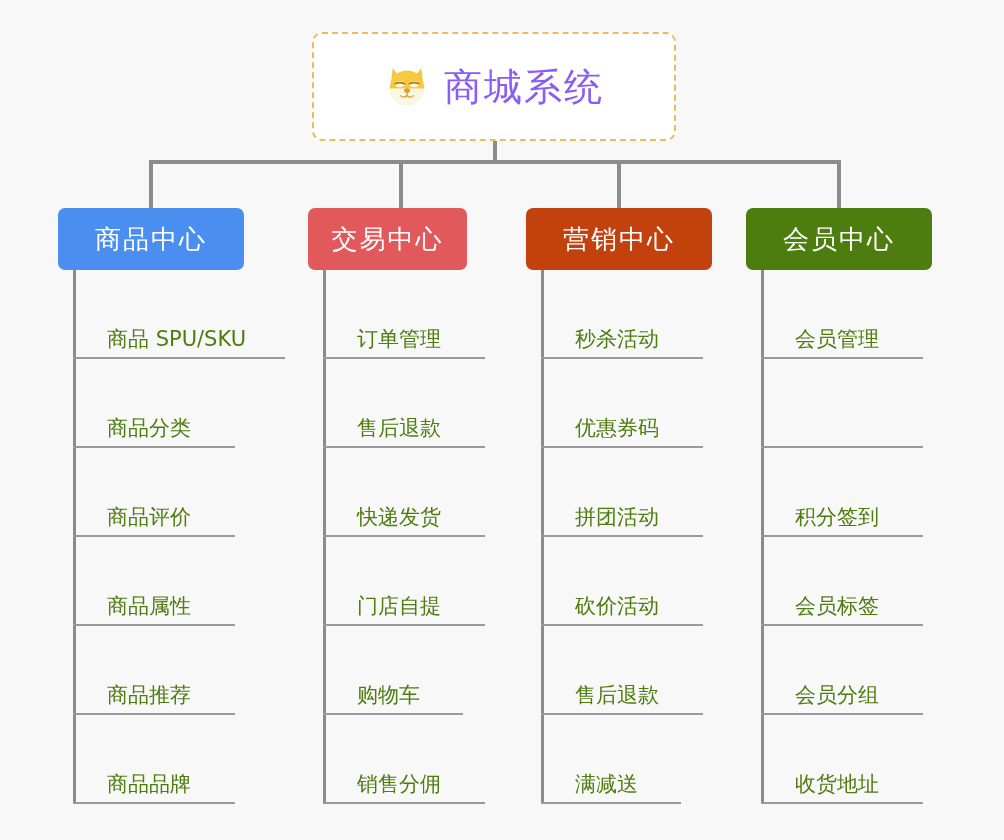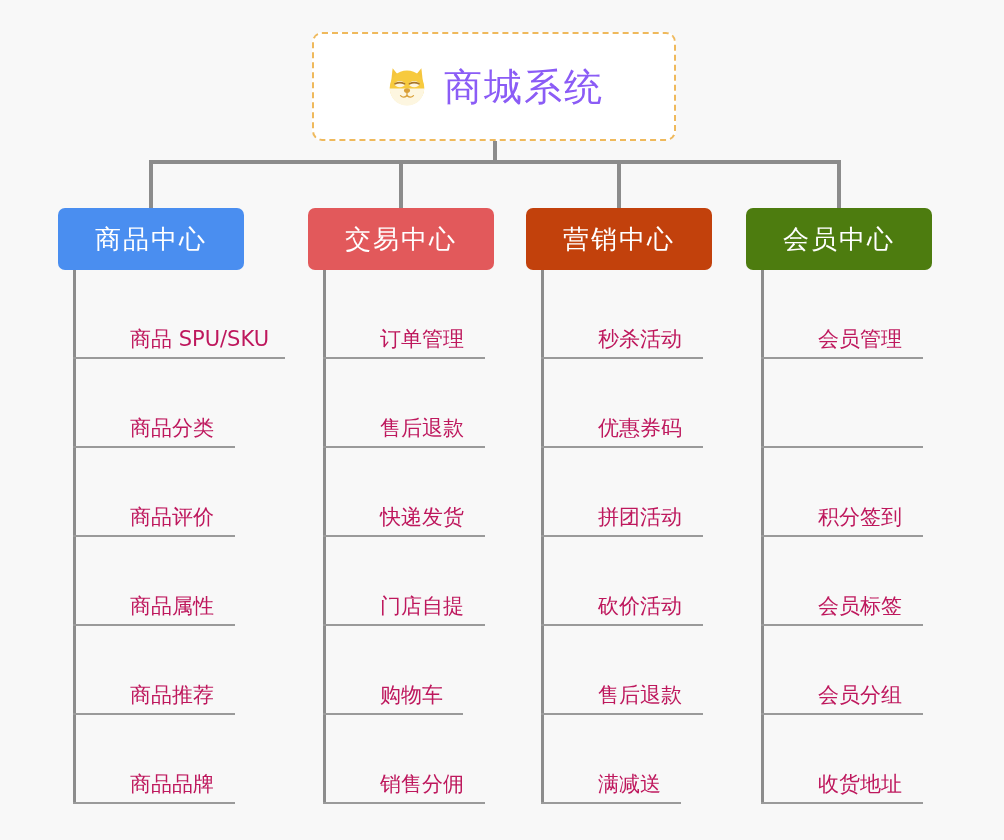--- a/index.html
+++ b/index.html
@@ -120,25 +120,24 @@
   .leaf-underline {
     position: absolute;
     left: 0;
     bottom: 0;
     height: 2px;
     background: #9a9a9a;
   }
   .leaf-label {
     position: relative;
     font-size: 21px;
-    color: #be185d;
+    color: #4d7c0f;
     line-height: 1;
     padding: 0 12px 9px 34px;
     white-space: nowrap;
-    margin-left: 23px;
   }
 
   
 </style>
 </head>
 <body>
 
 <div id="mindmap">
 
   <div class="root-node">
@@ -193,21 +192,21 @@
             <div class="leaf-underline" style="width: 162px;"></div>
             <div class="leaf-label">商品推荐</div>
           </div>
           <div class="leaf">
             <div class="leaf-underline" style="width: 162px;"></div>
             <div class="leaf-label">商品品牌</div>
           </div>
         </div>
       </div>
       <div class="branch" style="left: 308px;">
-        <div class="branch-head" style="width: 186px; background: rgb(226, 89, 91);">交易中心</div>
+        <div class="branch-head" style="width: 159px; background: rgb(226, 89, 91);">交易中心</div>
         <div class="branch-body">
           <div class="trunk" style="height: 534px; background: rgb(140, 140, 140);"></div>
           <div class="leaf">
             <div class="leaf-underline" style="width: 162px;"></div>
             <div class="leaf-label">订单管理</div>
           </div>
           <div class="leaf">
             <div class="leaf-underline" style="width: 162px;"></div>
             <div class="leaf-label">售后退款</div>
           </div>

